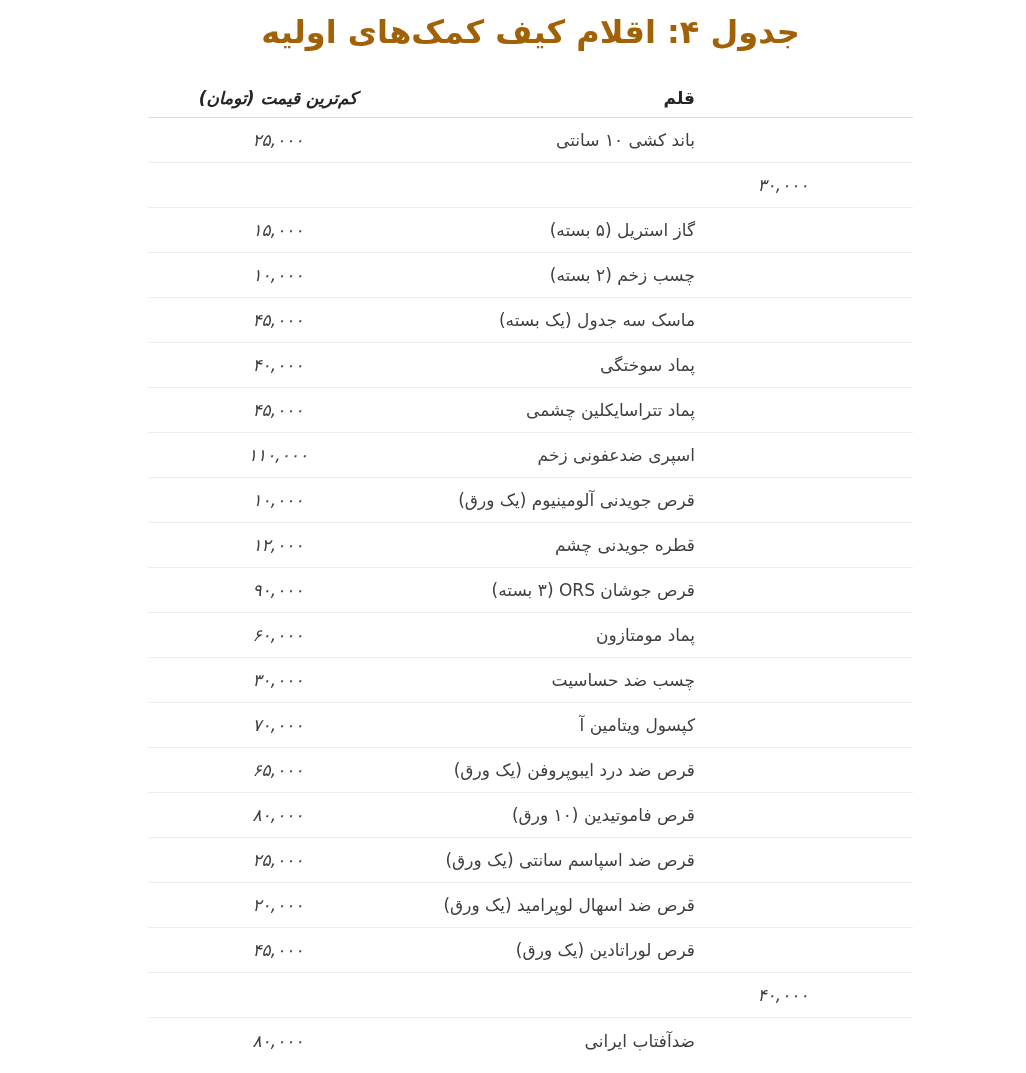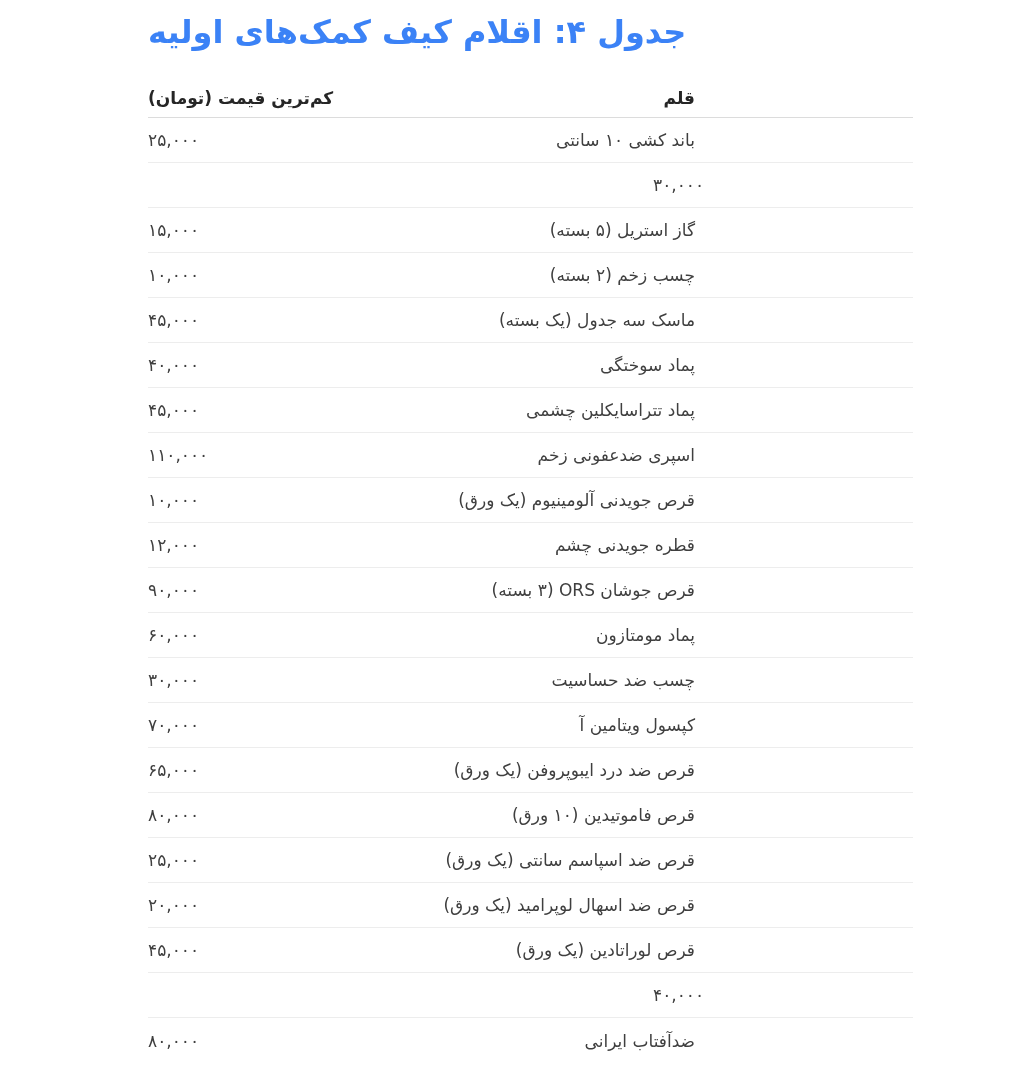--- a/index.html
+++ b/index.html
@@ -15,22 +15,22 @@
   .container {
     direction: rtl;
     margin: 0 113px 0 148px; 
     width: 765px;
   }
   .page-title {
     padding-top: 9px;
     font-size: 32px;
     line-height: 47px;
     font-weight: bold;
-    color: #3b82f6;
-    text-align: left;
+    color: #a16207;
+    text-align: center;
     white-space: nowrap;
   }
   .thead {
     display: flex;
     align-items: flex-end;
     height: 62px;
     padding-bottom: 9px;
     border-bottom: 1px solid #dcdcdc;
     font-size: 17px;
     font-weight: bold;
@@ -47,23 +47,24 @@
   .row:last-child { border-bottom: none; }
   .cell-item {
     flex: 1;
     text-align: right;
     padding-left: 10px;
     padding-right: 218px; 
     white-space: nowrap;
   }
   .cell-price {
     width: 260px;
-    text-align: left;
+    text-align: center;
     direction: ltr;
     white-space: nowrap;
+    font-style: italic;
   }
 </style>
 </head>
 <body>
 
 <div class="container">
 
   <div class="page-title">جدول ۴: اقلام کیف کمک‌های اولیه</div>
 
   <div class="thead">

